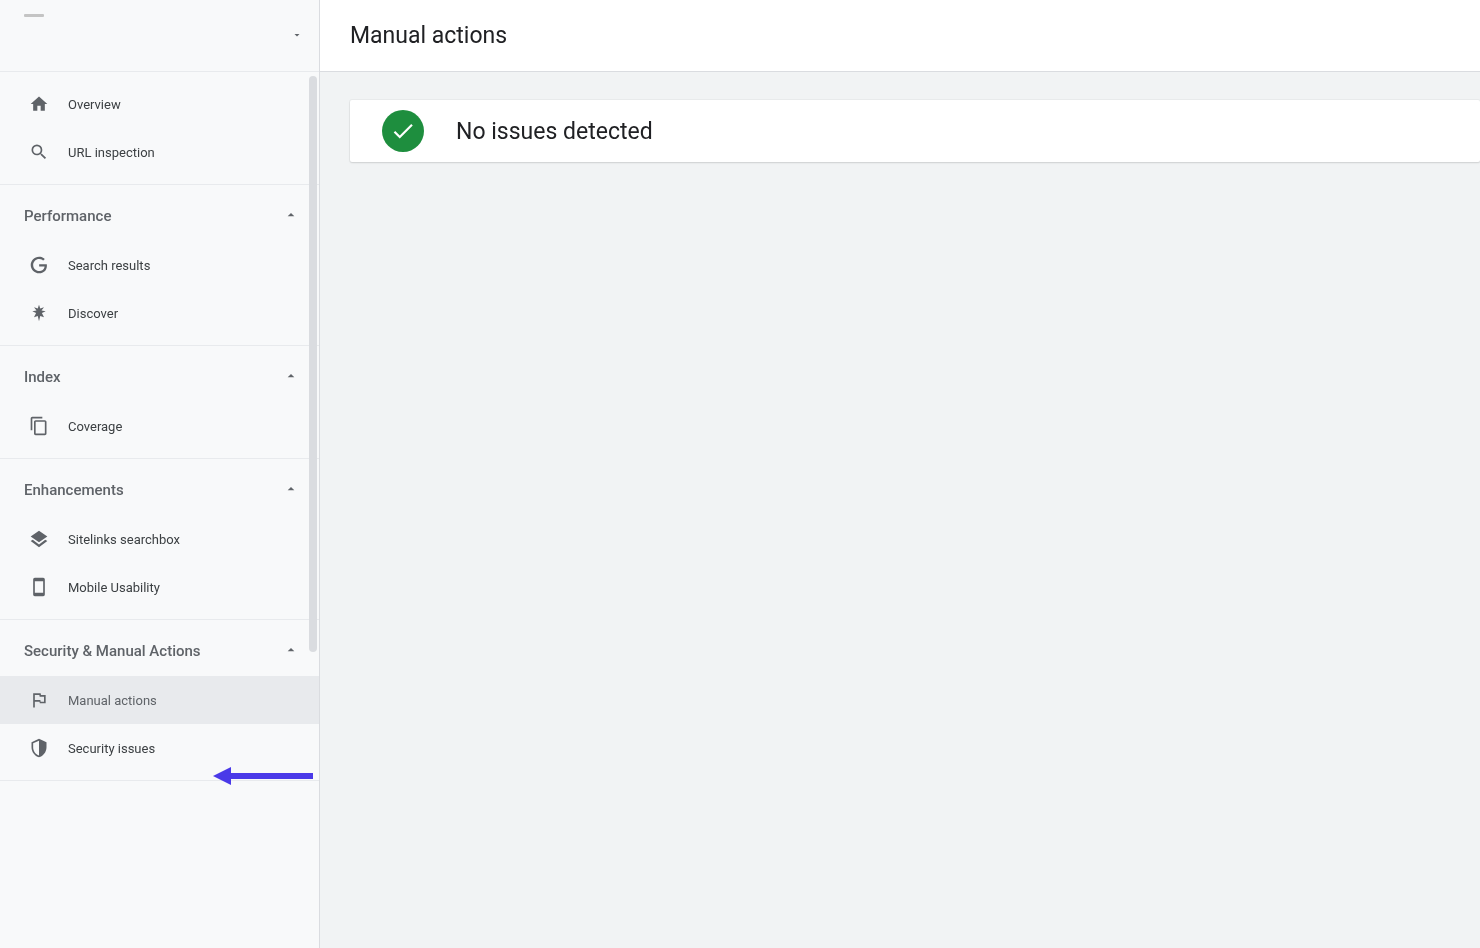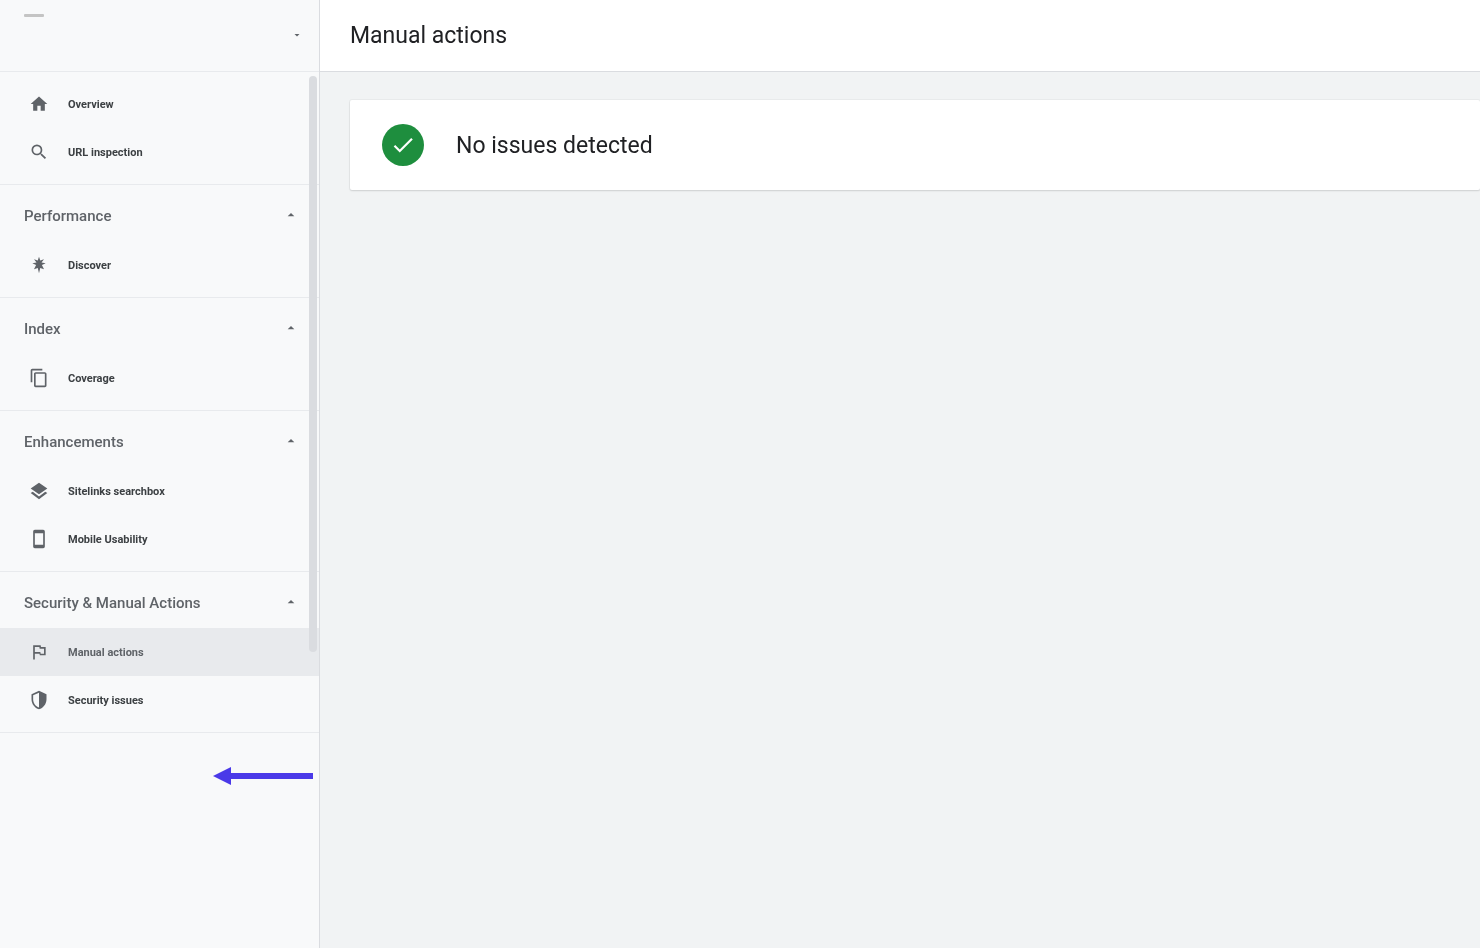--- a/index.html
+++ b/index.html
@@ -68,22 +68,22 @@
       font-weight: 500;
       cursor: pointer;
     }
     
     .nav-item {
       display: flex;
       align-items: center;
       padding: 14px 20px 14px 24px;
       cursor: pointer;
       color: #3c4043;
-      font-size: 11px;
-      font-weight: 700;
+      font-size: 13px;
+      font-weight: 400;
     }
     
     .nav-item.selected {
       background: #e8eaed;
       color: #5f6368;
     }
     
     .nav-icon {
       width: 30px;
       margin-right: 14px;
@@ -144,21 +144,21 @@
     
     .main-body {
       flex: 1;
       padding: 28px 0 28px 30px;
     }
     
     .status-card {
       background: #fff;
       border-radius: 2px;
       box-shadow: 0 1px 2px rgba(0,0,0,0.12), 0 0 0 1px rgba(0,0,0,0.03);
-      padding: 24px 32px;
+      padding: 10px 32px;
       display: flex;
       align-items: center;
     }
     
     .status-icon {
       width: 42px;
       height: 42px;
       border-radius: 50%;
       background: #1e8e3e;
       display: flex;
@@ -212,20 +212,29 @@
     </div>
 
     <div class="nav-section">
       <div class="nav-section-header">
         <span>Performance</span>
         <span>
           <svg class="chevron-icon" width="16" height="16" viewBox="0 0 24 24">
               <path d="M7 14l5-5 5 5z"></path>
             </svg>
         </span>
+      </div>
+      <div class="nav-item">
+        <span class="nav-icon">
+          <svg width="20" height="20" viewBox="0 0 24 24">
+              <path d="M12 2C6.48 2 2 6.48 2 12s4.48 10 10 10 10-4.48 10-10S17.52 2 12 2zm5 11h-4v4h-1v-5h5v1zm-5-6h1v4h4v1h-5V7z" fill="none"></path>
+              <path d="M21.35 11.1h-9.17v2.73h6.51c-.33 3.81-3.5 5.44-6.5 5.44C8.36 19.27 5 16.25 5 12c0-4.1 3.2-7.27 7.2-7.27 3.09 0 4.9 1.97 4.9 1.97L19 4.72S16.56 2 12.1 2C6.42 2 2.03 6.8 2.03 12c0 5.05 4.13 10 10.22 10 5.35 0 9.25-3.67 9.25-9.09 0-1.15-.15-1.81-.15-1.81z"></path>
+            </svg>
+        </span>
+        <span>Search results</span>
       </div>
       <div class="nav-item">
         <span class="nav-icon">
           <svg width="20" height="20" viewBox="0 0 24 24">
               <path d="M12 2l1.5 4.5L18 5l-3 4 5 1-4.5 2L18 17l-4.5-1.5L12 22l-1.5-6.5L6 17l2.5-5L4 10l5-1L6 5l4.5 1.5z"></path>
             </svg>
         </span>
         <span>Discover</span>
       </div>
     </div>

